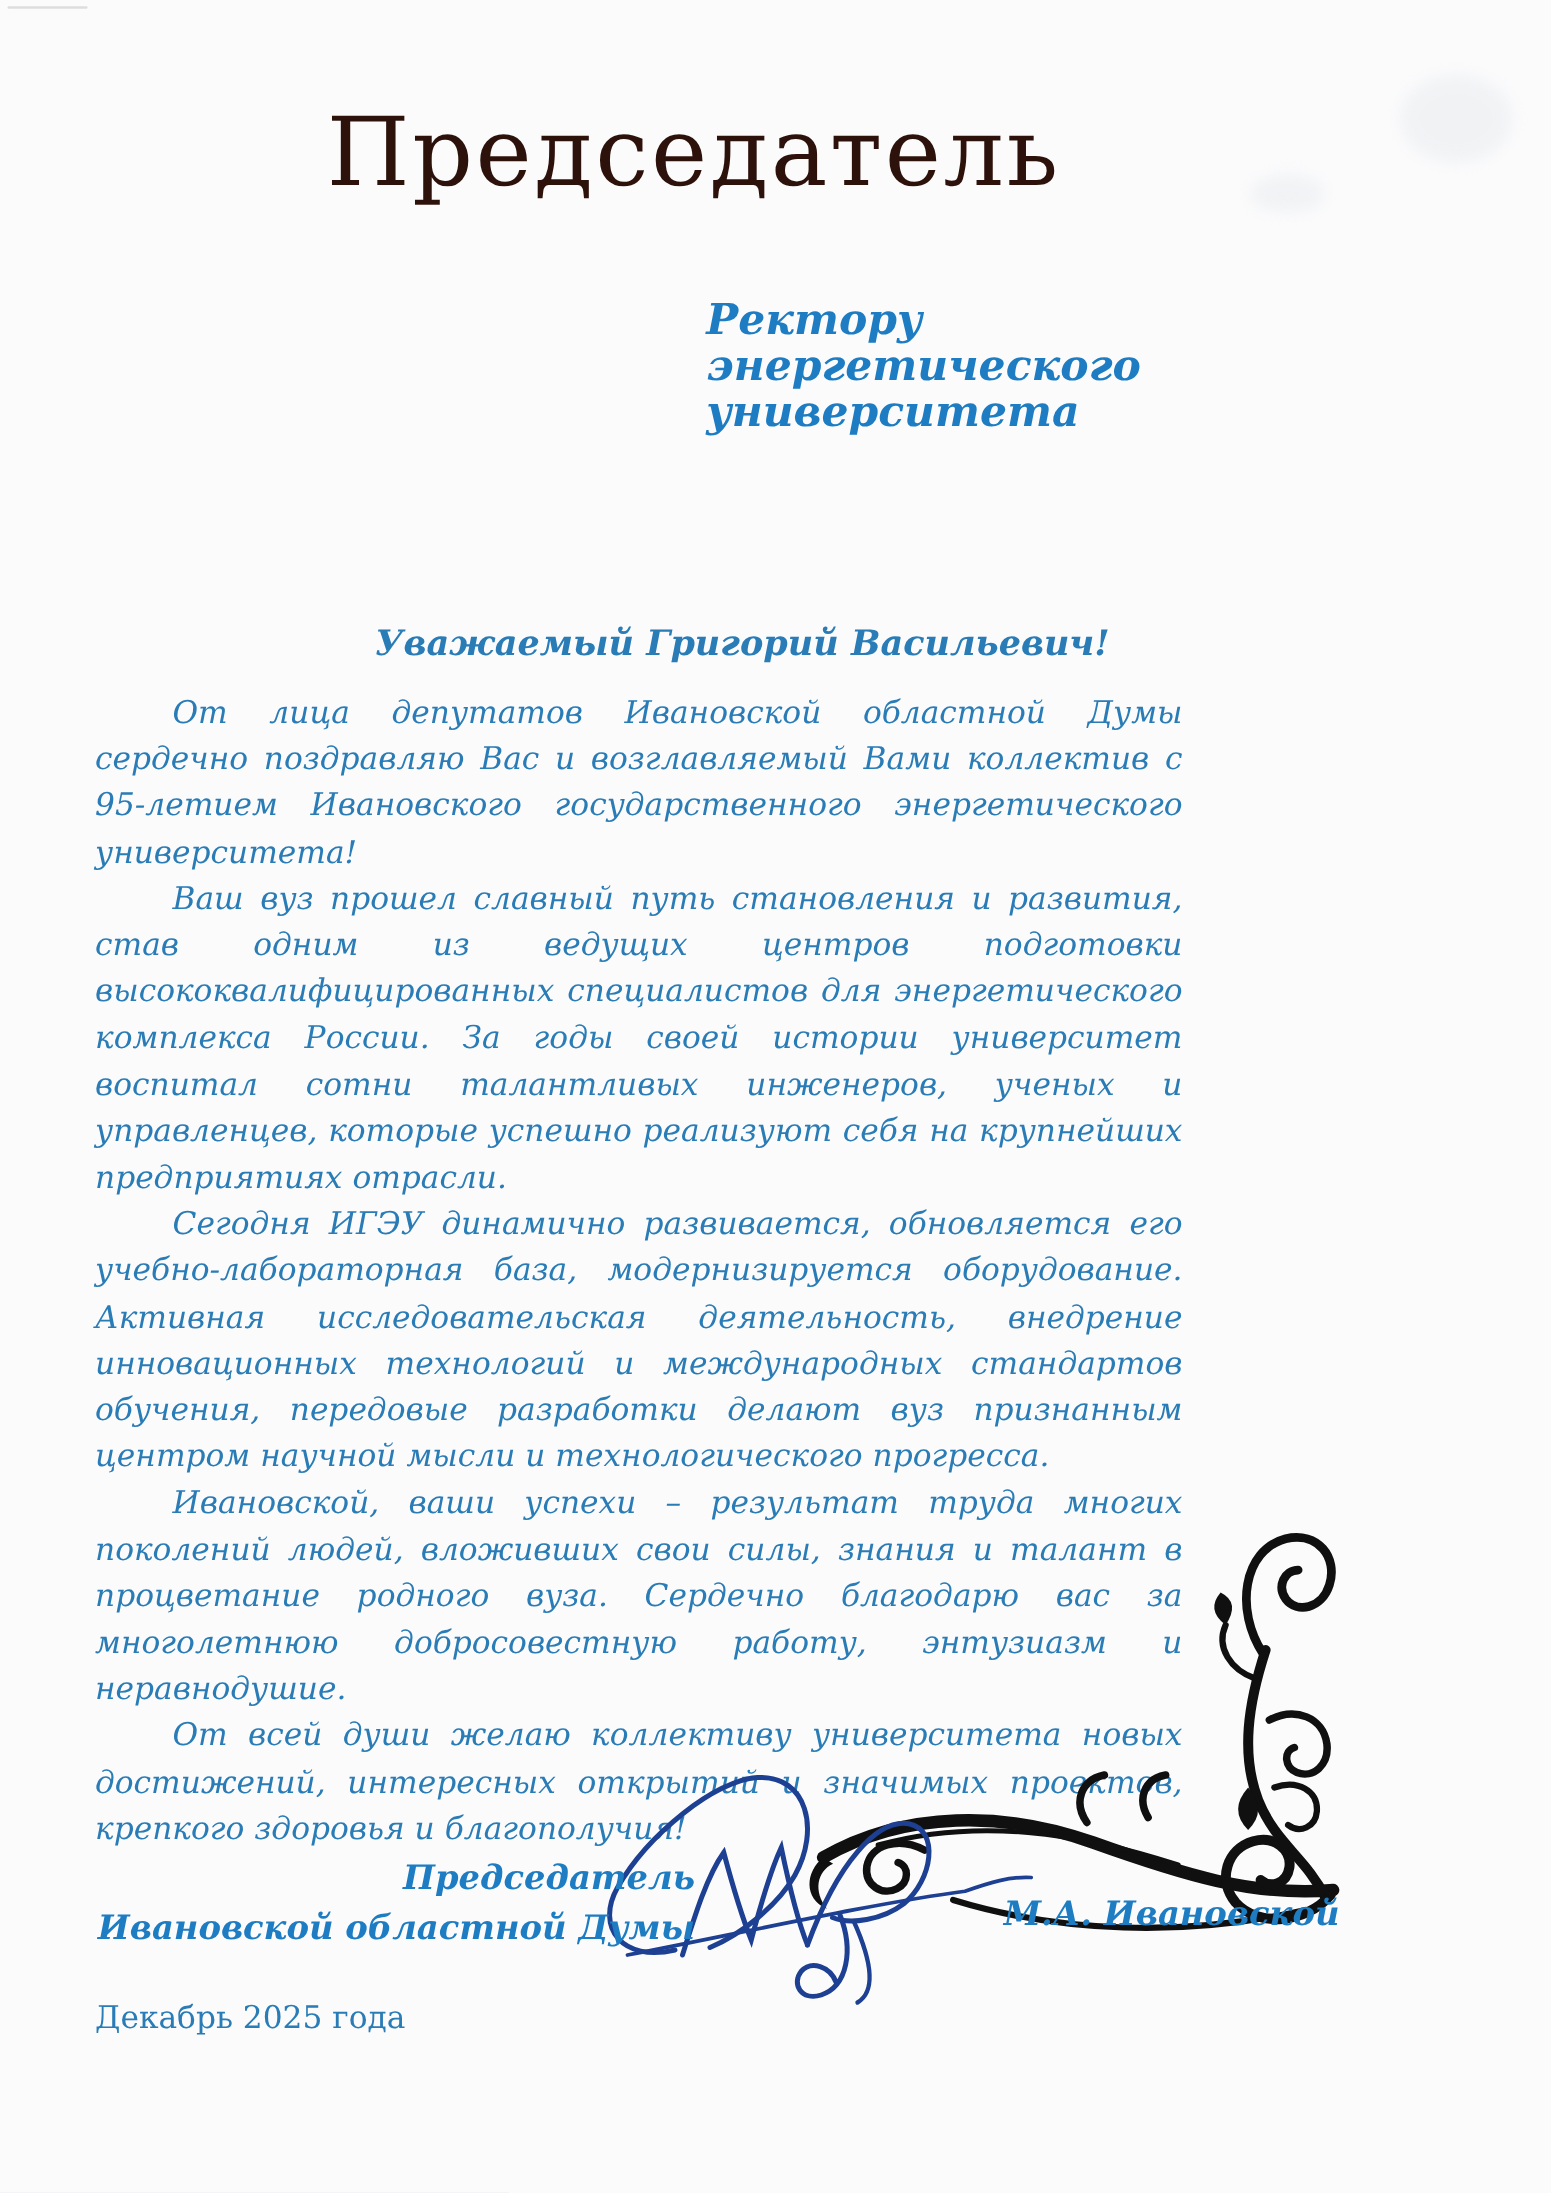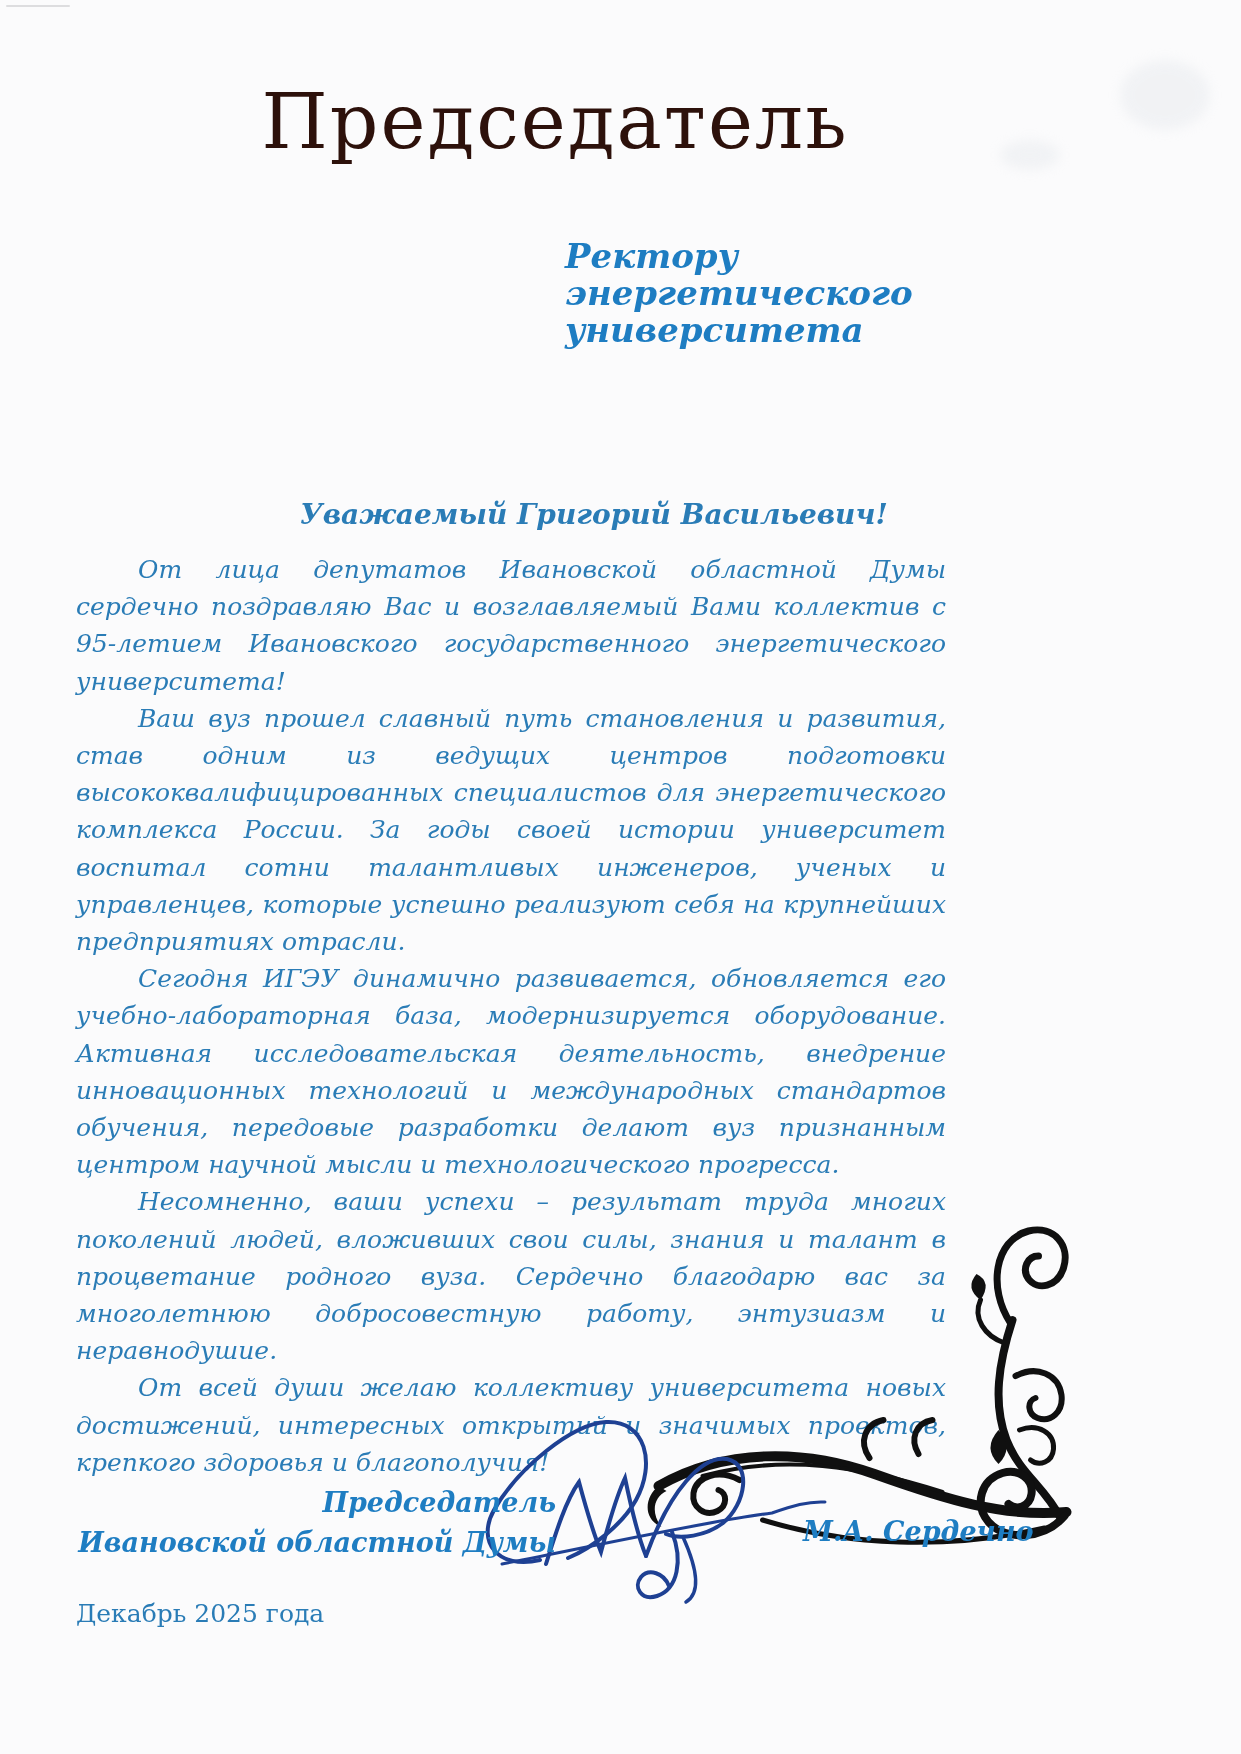--- a/index.html
+++ b/index.html
@@ -98,21 +98,21 @@
     <div>Ректору</div>
     <div>энергетического университета</div>
   </div>
 
   <div class="salutation">Уважаемый Григорий Васильевич!</div>
 
   <div class="body-text">
     <p>От лица депутатов Ивановской областной Думы сердечно поздравляю Вас и возглавляемый Вами коллектив с 95-летием Ивановского государственного энергетического университета!</p>
     <p>Ваш вуз прошел славный путь становления и развития, став одним из ведущих центров подготовки высококвалифицированных специалистов для энергетического комплекса России. За годы своей истории университет воспитал сотни талантливых инженеров, ученых и управленцев, которые успешно реализуют себя на крупнейших предприятиях отрасли.</p>
     <p>Сегодня ИГЭУ динамично развивается, обновляется его учебно-лабораторная база, модернизируется оборудование. Активная исследовательская деятельность, внедрение инновационных технологий и международных стандартов обучения, передовые разработки делают вуз признанным центром научной мысли и технологического прогресса.</p>
-    <p>Несомненно, ваши успехи – результат труда многих поколений людей, вложивших свои силы, знания и талант в процветание родного вуза. Сердечно благодарю вас за многолетнюю добросовестную работу, энтузиазм и неравнодушие.</p>
+    <p>Ивановской, ваши успехи – результат труда многих поколений людей, вложивших свои силы, знания и талант в процветание родного вуза. Сердечно благодарю вас за многолетнюю добросовестную работу, энтузиазм и неравнодушие.</p>
     <p>От всей души желаю коллективу университета новых достижений, интересных открытий и значимых проектов, крепкого здоровья и благополучия!</p>
   </div>
 
   <svg class="ornament-svg" viewBox="0 0 440 345" fill="none" stroke="#101010" stroke-linecap="round">
 
     <path d="M 368,105 C 345,70 352,22 386,13 C 412,7 428,28 421,50 C 415,69 395,73 386,61 C 379,51 385,38 396,38" stroke-width="7"></path>
 
     <path d="M 362,125 C 342,118 330,100 338,82" stroke-width="5"></path>
     <path d="M 338,82 q -16,-12 -4,-26 q 16,8 4,26 z" fill="#101010" stroke="none"></path>
 
@@ -153,15 +153,15 @@
     <path d="M 243,165 C 257,196 261,221 246,230" stroke-width="3.5"></path>
   </svg>
 
   <div class="sig-position">
     <div>Председатель</div>
     <div>Ивановской областной Думы</div>
   </div>
 
   <div class="sig-date">Декабрь 2025 года</div>
 
-  <div class="sig-name">М.А. Сердечно</div>
+  <div class="sig-name">М.А. Ивановской</div>
 
 </div>
 
 </body></html>

